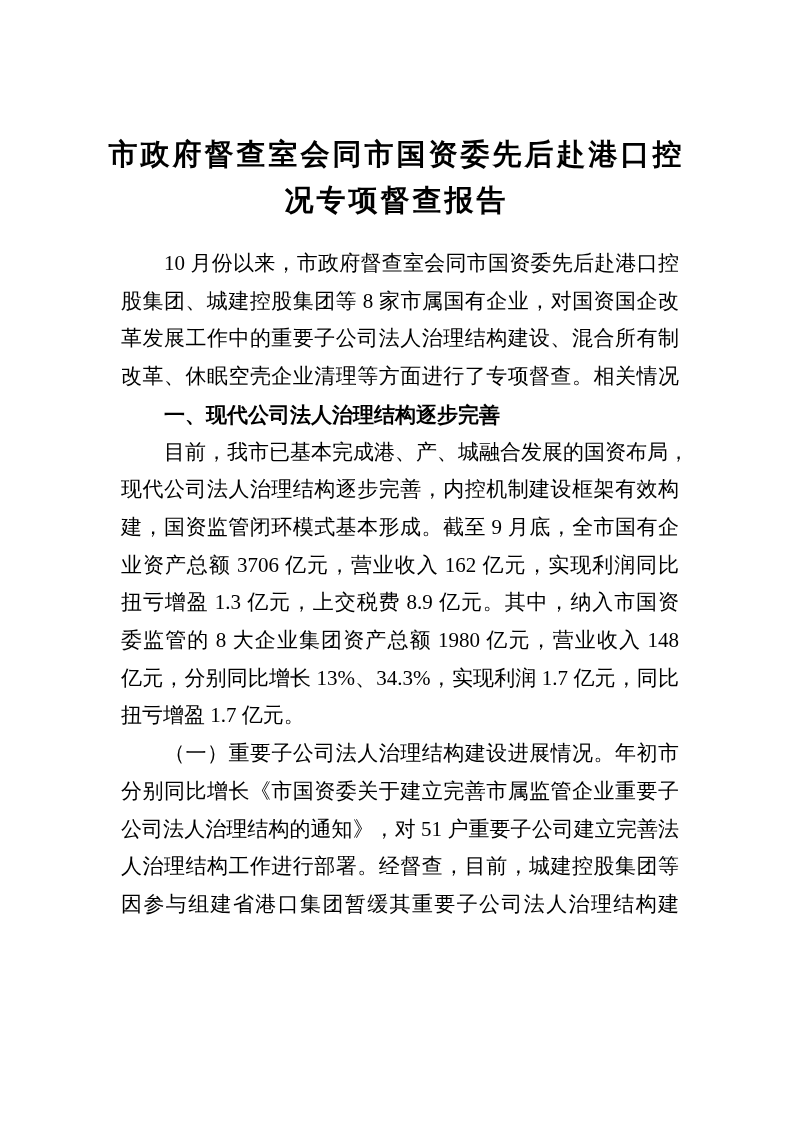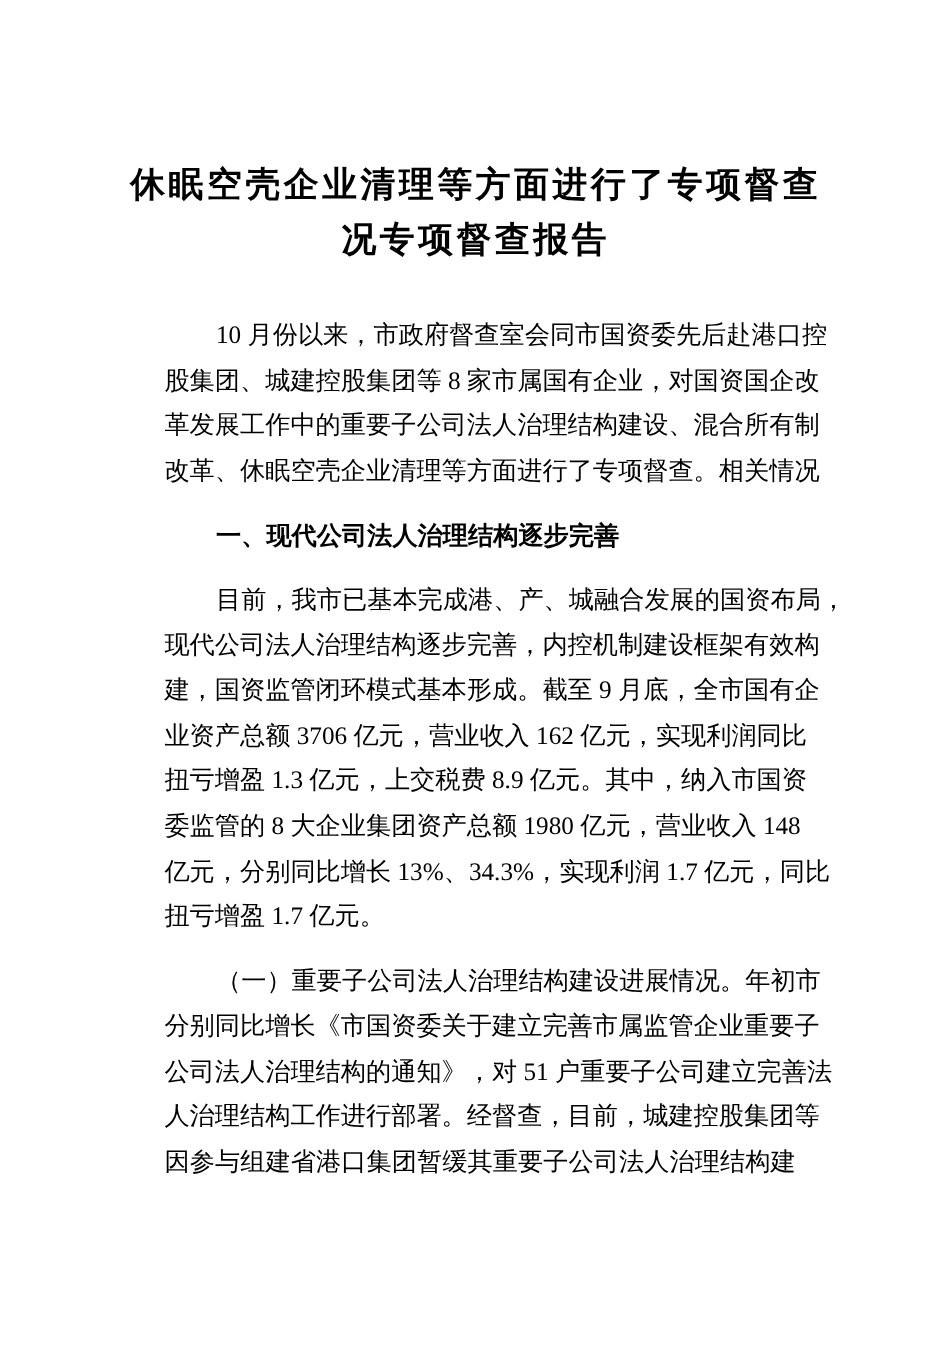--- a/index.html
+++ b/index.html
@@ -25,21 +25,21 @@
     text-align: center;
   }
   .content {
     position: absolute;
     left: 121px;
     width: 558px;
     top: 245px;
     font-size: 21px;
     line-height: 37.7px;
   }
-  .para { margin: 16px; padding: 0; }
+  .para { margin: 0; padding: 0; }
   .ln {
     display: block;
     text-align: justify;
     text-align-last: justify;
     text-justify: inter-character;
     white-space: nowrap;
   }
   .ln.end {
     text-align: left;
     text-align-last: auto;
@@ -51,21 +51,21 @@
     text-align: left;
     text-align-last: auto;
   }
 </style>
 </head>
 <body>
 
 <div class="page">
 
   <h1 class="doc-title">
-    <span class="ln end" style="text-align:center;text-align-last:center;">休眠空壳企业清理等方面进行了专项督查</span>
+    <span class="ln end" style="text-align:center;text-align-last:center;">市政府督查室会同市国资委先后赴港口控</span>
     <span class="ln end" style="text-align:right;text-align-last:center;">况专项督查报告</span>
   </h1>
 
   <div class="content">
 
     <p class="para">
       <span class="ln indent">10 月份以来，市政府督查室会同市国资委先后赴港口控</span>
       <span class="ln">股集团、城建控股集团等 8 家市属国有企业，对国资国企改</span>
       <span class="ln">革发展工作中的重要子公司法人治理结构建设、混合所有制</span>
       <span class="ln">改革、休眠空壳企业清理等方面进行了专项督查。相关情况</span>

